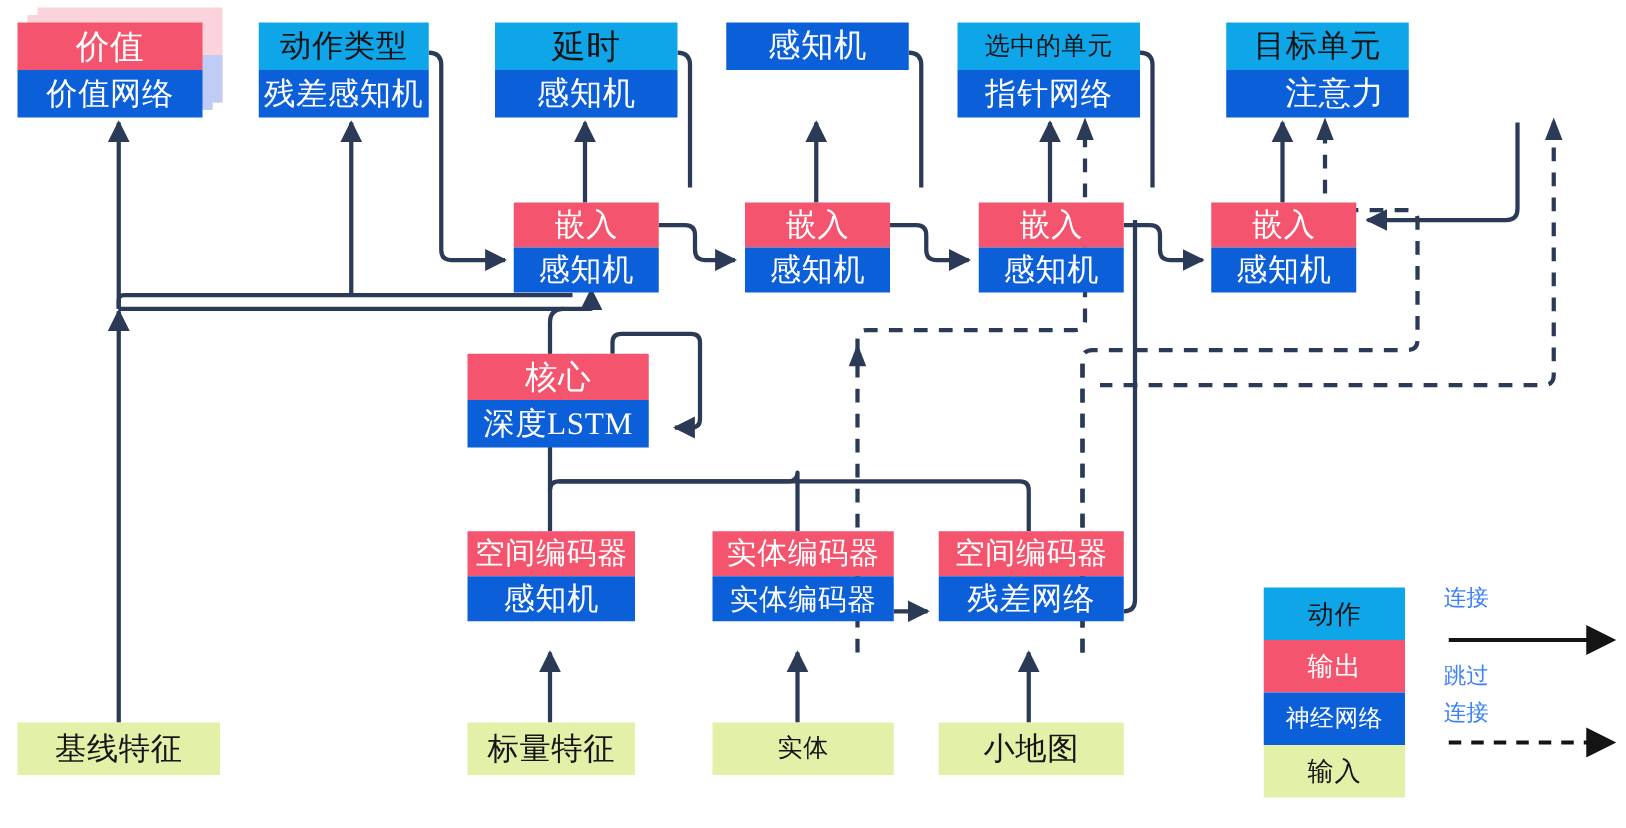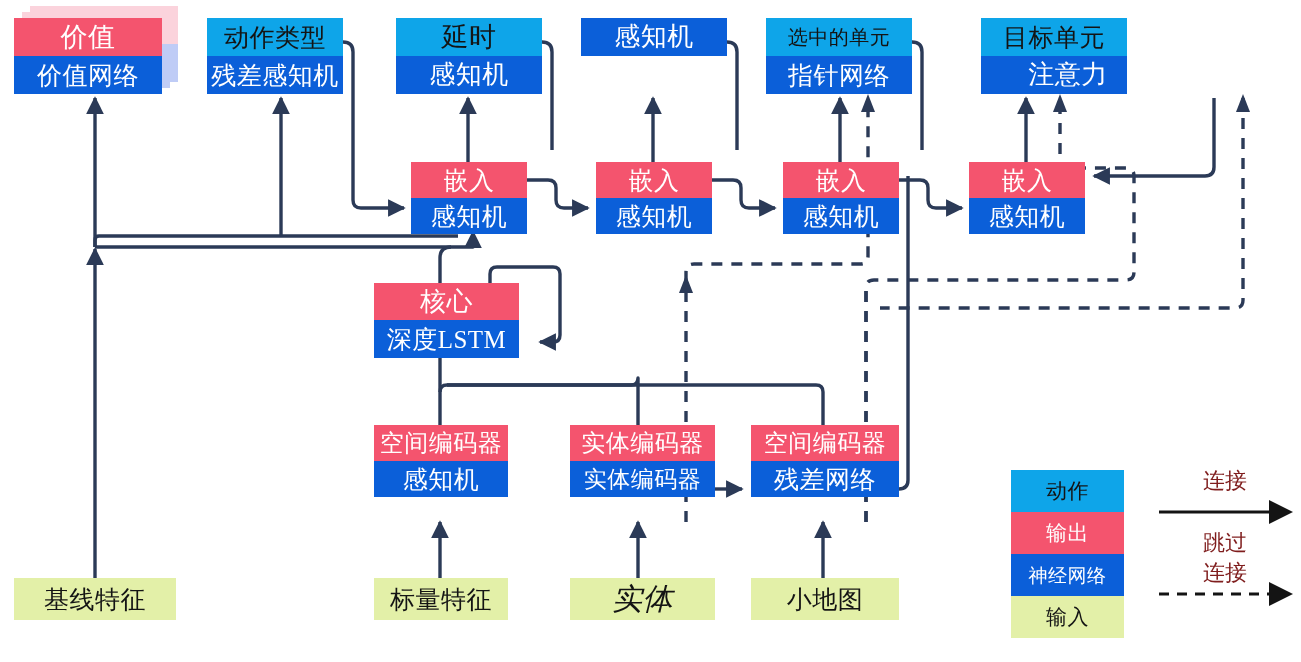--- a/index.html
+++ b/index.html
@@ -22,22 +22,22 @@
   .c-net{background:#0B5FD9;color:#ffffff;}
   .c-input{background:#E3F0A8;color:#141414;}
 
   .ghost{position:absolute;box-sizing:border-box;}
 
   
   #legend{position:absolute;left:1011px;top:470px;width:113px;}
   #legend .cell{height:42px;font-size:21px;}
   #legend-arrows{position:absolute;left:1155px;top:466px;width:140px;height:140px;}
   .leg-label{
-    position:absolute;font-size:22px;color:#7f1d1d;white-space:nowrap;
-    text-align:center;width:140px;left:0;
+    position:absolute;font-size:18px;color:#3b82f6;white-space:nowrap;
+    width:140px;left:0;
   }
 </style>
 </head>
 <body>
 
 <div id="canvas">
 
   <svg id="edges" viewBox="0 0 1301 662" xmlns="http://www.w3.org/2000/svg">
     <defs>
       <marker id="ah" viewBox="0 0 10 10" refX="9" refY="5" markerWidth="5.2" markerHeight="5.2" orient="auto-start-reverse">
@@ -185,21 +185,21 @@
 
   <div class="node" style="left:14px;top:578px;width:162px;height:42px;">
     <div class="cell c-input" style="height:42px;font-size:25px;">基线特征</div>
   </div>
 
   <div class="node" style="left:374px;top:578px;width:134px;height:42px;">
     <div class="cell c-input" style="height:42px;font-size:25px;">标量特征</div>
   </div>
 
   <div class="node" style="left:570px;top:578px;width:145px;height:42px;">
-    <div class="cell c-input" style="height:42px;font-size:30px;font-style:italic;">实体</div>
+    <div class="cell c-input" style="height:42px;font-size:20px;">实体</div>
   </div>
 
   <div class="node" style="left:751px;top:578px;width:148px;height:42px;">
     <div class="cell c-input" style="height:42px;font-size:25px;">小地图</div>
   </div>
 
   <div id="legend">
     <div class="cell c-action">动作</div>
     <div class="cell c-output">输出</div>
     <div class="cell c-net" style="font-size:19px;">神经网络</div>

